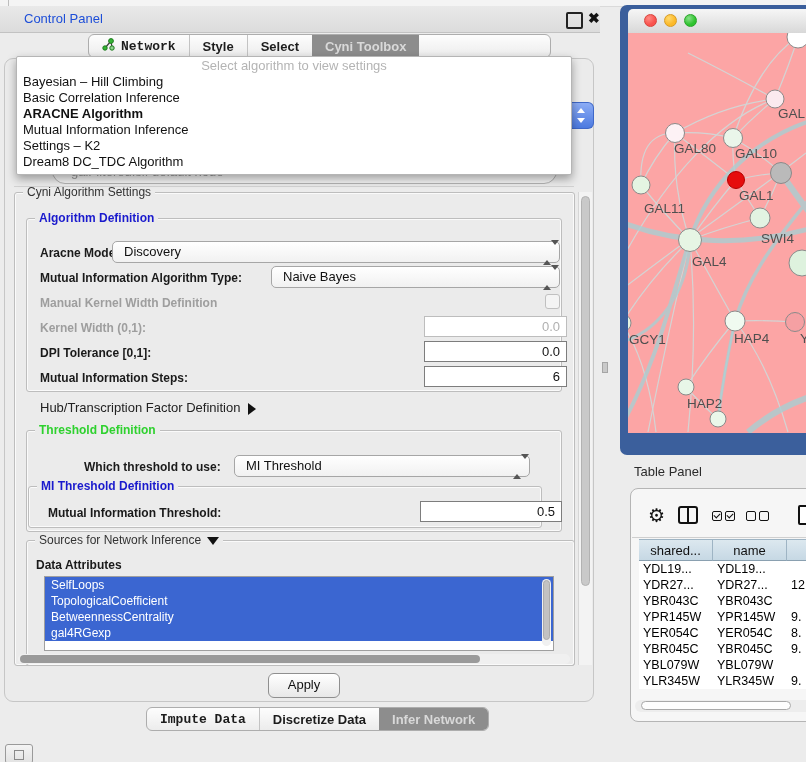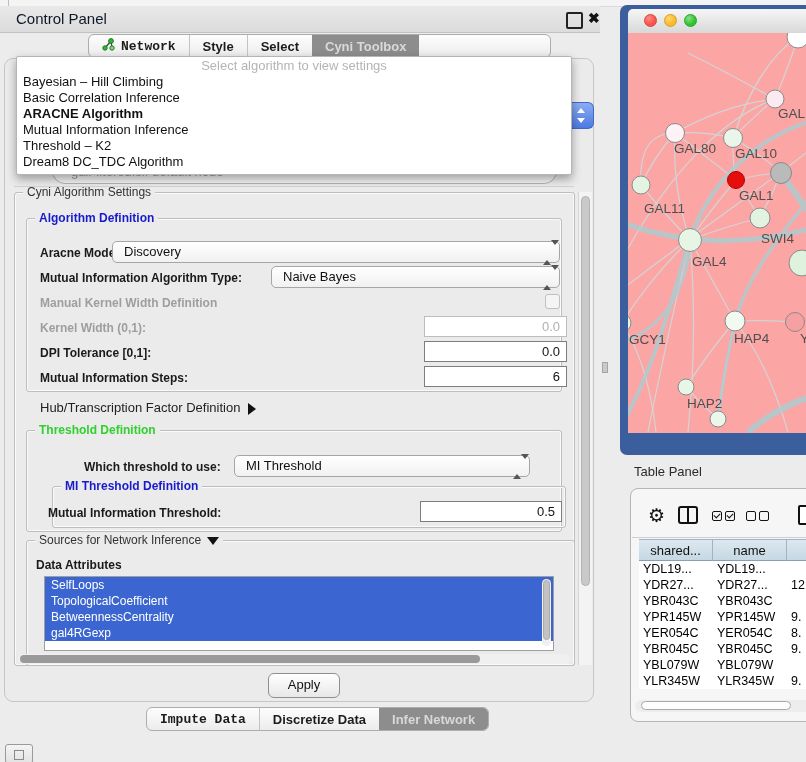--- a/index.html
+++ b/index.html
@@ -9,21 +9,21 @@
   .abs{position:absolute;}
   .nowrap{white-space:nowrap;}
 
   
   .top-strip{left:0;top:0;width:806px;height:6px;background:#f4f4f4;border-bottom:1px solid #dadada;}
   .top-tick{left:8px;top:0;width:1px;height:6px;background:#bdbdbd;}
 
   
   .cp-titlebar{left:0;top:6px;width:600px;height:26px;background:linear-gradient(#e9e9e9,#dcdcdc);
                border-bottom:1px solid #c2c2c2;}
-  .cp-title{left:16px;top:6px;height:26px;line-height:26px;font-size:15px;color:#0f172a;}
+  .cp-title{left:24px;top:6px;height:26px;line-height:26px;font-size:13px;color:#1d4ed8;}
   .cp-float{left:566px;top:12px;width:13px;height:13px;border:2px solid #222;border-radius:2px;background:transparent;}
   .cp-close{left:588px;top:8px;font-size:14px;font-weight:bold;color:#111;line-height:20px;}
 
   
   .tabbar{height:24px;display:flex;align-items:stretch;background:linear-gradient(#fdfdfd,#ececec);
           border:1px solid #adadad;border-radius:6px;overflow:hidden;box-sizing:border-box;}
   .tab{display:flex;align-items:center;padding:0 13px;font-size:13px;font-weight:bold;color:#1c1c1c;
        border-left:1px solid #c3c3c3;white-space:nowrap;}
   .tab:first-child{border-left:none;font-family:Liberation Mono, monospace;}
   .tab.sel{background:#8d8d8d;color:#d9d9d9;border-left:none;}
@@ -222,21 +222,21 @@
   <div class="abs grp" style="left:26px;top:430px;width:534px;height:100px;">
     <span class="legend green">Threshold Definition</span>
   </div>
 
   <div class="abs lbl" style="left:84px;top:460px;">Which threshold to use:</div>
   <div class="abs combo" style="left:234px;top:455px;width:296px;height:22px;">
     <span class="cval">MI Threshold</span>
     <span class="stepper"><span class="u"></span><span class="d"></span></span>
   </div>
 
-  <div class="abs grp" style="left:52px;top:486px;width:512px;height:40px;">
+  <div class="abs grp" style="left:28px;top:486px;width:512px;height:40px;">
     <span class="legend blue">MI Threshold Definition</span>
   </div>
   <div class="abs lbl" style="left:48px;top:506px;">Mutual Information Threshold:</div>
   <div class="abs tfield" style="left:420px;top:501px;width:142px;height:21px;line-height:19px;">0.5</div>
 
   <div class="abs grp" style="left:26px;top:540px;width:547px;height:124px;">
     <span class="legend"><span>Sources for Network Inference</span><span class="tri-down"></span></span>
   </div>
   <div class="abs lbl" style="left:36px;top:558px;">Data Attributes</div>
 
@@ -266,21 +266,21 @@
       <span>Infer Network</span>
     </div>
   </div>
 
   <div class="abs popup">
     <div class="ph">Select algorithm to view settings</div>
     <div class="it">Bayesian – Hill Climbing</div>
     <div class="it">Basic Correlation Inference</div>
     <div class="it bold">ARACNE Algorithm</div>
     <div class="it">Mutual Information Inference</div>
-    <div class="it">Threshold – K2</div>
+    <div class="it">Settings – K2</div>
     <div class="it">Dream8 DC_TDC Algorithm</div>
   </div>
 
   <div class="abs grip"></div>
   <div class="abs bl-icon"></div>
 
   <div class="abs net-win">
     <div class="net-title">
       <div class="tl r"></div>
       <div class="tl y"></div>

